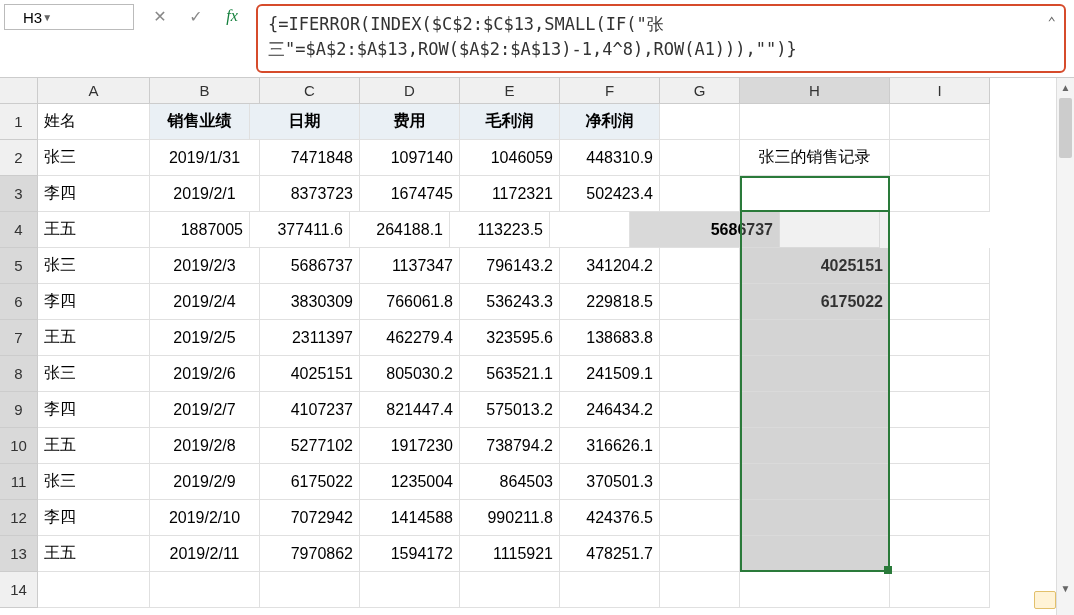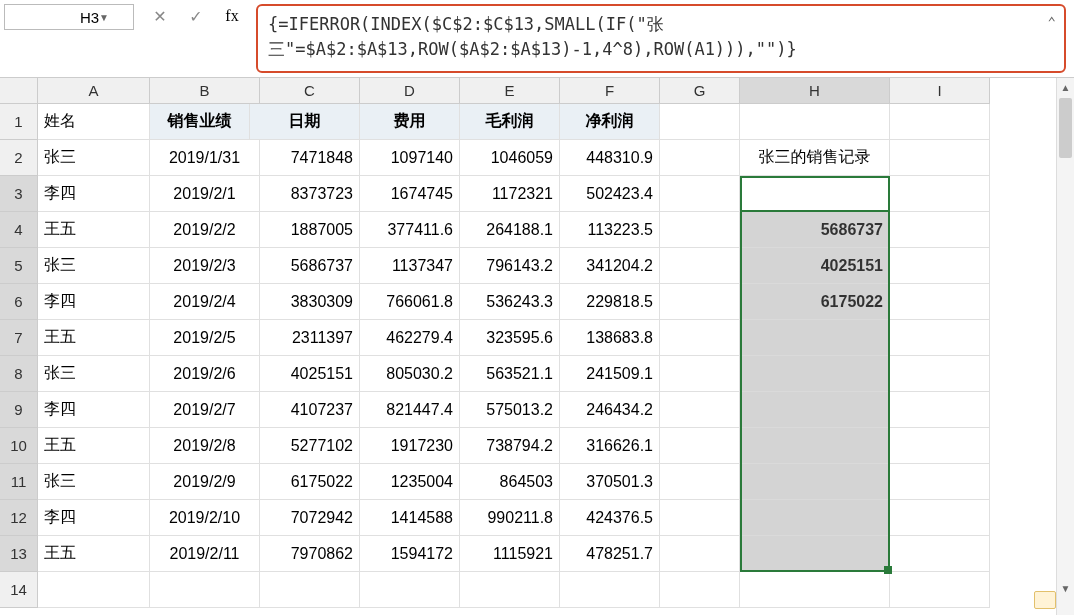--- a/index.html
+++ b/index.html
@@ -2,25 +2,25 @@
 <html><head>
 <meta charset="utf-8">
 <style>
   * { box-sizing: border-box; margin: 0; padding: 0; }
   body { font-family: "Microsoft YaHei", Arial, sans-serif; font-size: 14px; background: #fff; color: #000; overflow: hidden; }
   .app { width: 1074px; height: 615px; position: relative; display: flex; flex-direction: column; }
 
   
   .top { display: flex; align-items: stretch; border-bottom: 1px solid #ccc; height: 78px; }
   .namebox-wrap { width: 150px; display: flex; align-items: flex-start; padding: 4px 0 0 4px; }
-  .namebox { width: 130px; height: 26px; border: 1px solid #bbb; background: #fff; padding: 0 24px; font-size: 15px; display: flex; align-items: center; justify-content: flex-end; }
+  .namebox { width: 130px; height: 26px; border: 1px solid #bbb; background: #fff; padding: 0 18px; font-size: 15px; display: flex; align-items: center; justify-content: flex-start; }
   .namebox .dd { font-size: 10px; color: #666; }
   .fx-icons { display: flex; align-items: flex-start; padding-top: 6px; gap: 16px; color: #888; padding-right:10px; }
   .fx-icons span { display:inline-flex; width:20px; height:20px; align-items:center; justify-content:center; font-size:16px; }
-  .fx-label { font-family: "Times New Roman", serif; color: #000000; }
+  .fx-label { font-style: italic; font-family: "Times New Roman", serif; color: #15803d; }
   .formula-box { flex: 1; margin: 4px 8px 4px 4px; border: 2px solid #d64b2b; border-radius: 6px; padding: 6px 30px 6px 10px; font-size: 17px; color: #333; font-family: Consolas, monospace; line-height: 1.45; position: relative; background:#fff; }
   .expand-caret { position: absolute; right: 8px; top: 6px; color: #666; font-size: 14px; }
 
   
   .sheet { flex:1; display:flex; overflow:hidden; position:relative; }
   .rowhdr-col { display:flex; flex-direction:column; }
   .colhdr-row { display:flex; }
   .corner { width: 38px; height: 26px; background:#f0f0f0; border-right:1px solid #ccc; border-bottom:1px solid #ccc; }
   .colhdr { height:26px; background:#f0f0f0; border-right:1px solid #ccc; border-bottom:1px solid #ccc; display:flex; align-items:center; justify-content:center; font-size:15px; color:#333; }
   .colhdr.sel { background:#d9d9d9; }
@@ -138,21 +138,20 @@
             <div class="cell cC num">8373723</div>
             <div class="cell cD num">1674745</div>
             <div class="cell cE num">1172321</div>
             <div class="cell cF num">502423.4</div>
             <div class="cell cG"></div>
             <div class="cell cH num" style="font-weight:bold">7471848</div>
             <div class="cell cI"></div>
           </div>
           <div class="row">
             <div class="cell cA txt">王五</div>
-            <div class="cell cB center">2019/2/2</div>
             <div class="cell cC num">1887005</div>
             <div class="cell cD num">377411.6</div>
             <div class="cell cE num">264188.1</div>
             <div class="cell cF num">113223.5</div>
             <div class="cell cG"></div>
             <div class="cell cH num" style="font-weight:bold;background:#d9d9d9">5686737</div>
             <div class="cell cI"></div>
           </div>
           <div class="row">
             <div class="cell cA txt">张三</div>

